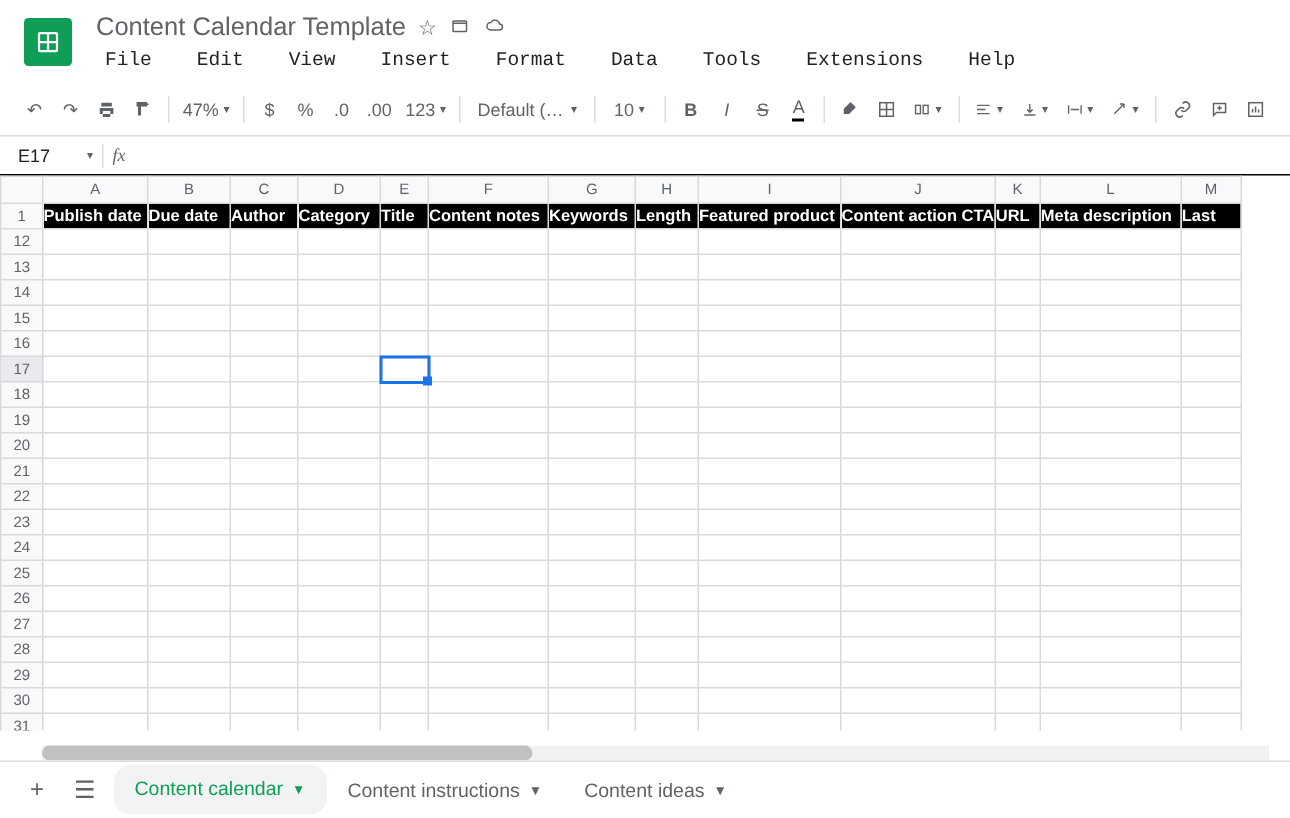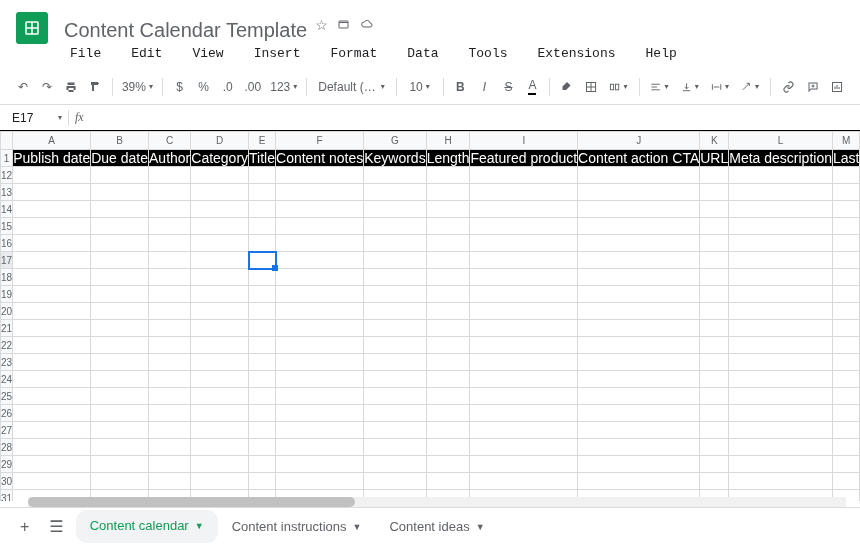--- a/index.html
+++ b/index.html
@@ -4,21 +4,21 @@
 <style>
   * { box-sizing: border-box; margin: 0; padding: 0; }
   body { font-family: Arial, sans-serif; background: #fff; width: 860px; height: 545px; overflow: hidden; position: relative; }
 
   
   .header { display: flex; align-items: flex-start; padding: 8px 16px 2px 16px; }
   .logo { width: 32px; height: 32px; background: #0f9d58; border-radius: 3px; margin-right: 16px; display:flex; align-items:center; justify-content:center; margin-top:4px;}
   .logo svg { width: 18px; height: 18px; }
   .title-area { flex: 1; }
   .title-row { display: flex; align-items: center; gap: 8px; }
-  .doc-title { font-size: 20px; color: #5f6368; margin-top: 11px; }
+  .doc-title { font-size: 17px; color: #5f6368; }
   .title-icon { color: #5f6368; font-size: 14px; cursor:pointer; }
   .menubar { display: flex; gap: 18px; margin-top: 2px; font-size: 13px; color: #202124; align-items:center;font-family:Liberation Mono, monospace;}
   .menu-item { padding: 2px 6px; cursor:pointer; }
   .last-edit { color:#5f6368; text-decoration: underline; font-size:13px; margin-left:10px; cursor:pointer;}
 
   
   .toolbar { display:flex; align-items:center; padding: 4px 12px; border-bottom:1px solid #dadce0; gap:2px; font-size:12px; color:#5f6368; height:36px; margin-top:4px;}
   .tb-btn { padding: 4px 5px; cursor:pointer; display:flex; align-items:center; justify-content:center; min-width:22px; height:24px;}
   .tb-sep { width:1px; height:18px; background:#dadce0; margin:0 4px;}
   .tb-drop::after{ content:"▾"; font-size:8px; margin-left:3px; color:#5f6368;}
@@ -32,21 +32,21 @@
   .fx-sep { width:1px; height:16px; background:#dadce0; margin:0 6px;}
   .fx { font-style:italic; font-family:Liberation Serif, serif; margin-right:8px;}
 
   
   .grid-wrap{ position:relative; overflow:hidden; height:370px;}
   table.grid { border-collapse:collapse; table-layout:fixed; font-size:11px; }
   .grid th, .grid td { border:1px solid #d9d9d9; height:17px; padding:0; }
   .grid .colhdr th { background:#f8f9fa; color:#5f6368; font-weight:normal; text-align:center; font-size:10px; height:18px;}
   .grid .rowhdr { background:#f8f9fa; color:#5f6368; text-align:center; font-size:10px; width:28px;}
   .grid .corner { background:#f8f9fa; width:28px;}
-  .hdr-cell { background:#000 !important; color:#fff; font-weight:normal; text-align:left; font-size:14px; padding:2px 3px; height:19px; overflow:hidden; white-space:nowrap;}
+  .hdr-cell { background:#000 !important; color:#fff; font-weight:bold; text-align:left; font-size:11px; padding:2px 3px; height:19px; overflow:hidden; white-space:nowrap;}
   .sel-row .rowhdr{ background:#e8eaed;}
   .sel-cell{ outline:2px solid #1a73e8; outline-offset:-1px; position:relative;}
   .sel-cell::after{ content:""; position:absolute; right:-3px; bottom:-3px; width:6px; height:6px; background:#1a73e8;}
 
   
   .tabs{ position:absolute; bottom:0; left:0; right:0; height:38px; border-top:1px solid #dadce0; display:flex; align-items:center; padding:0 12px; gap:4px; background:#fff;}
   .tab-btn{ padding:6px 8px; color:#5f6368; cursor:pointer; font-size:16px;}
   .sheet-tab{ padding:8px 14px; font-size:13px; color:#5f6368; cursor:pointer; display:flex; align-items:center; gap:6px;}
   .sheet-tab.active{ color:#0f9d58; border-bottom:2px solid transparent; background:#f1f3f4;border-radius:11px;}
   .tab-caret{ font-size:9px;}
@@ -98,21 +98,21 @@
       <svg width="14" height="14" viewBox="0 0 24 24" fill="#5f6368">
         <path d="M19 8H5V3h14v5zm2 2H3v8h4v4h10v-4h4v-8zM7 18v-4h10v4H7z"></path>
       </svg>
     </div>
   <div class="tb-btn">
       <svg width="14" height="14" viewBox="0 0 24 24" fill="#5f6368">
         <path d="M18 4V2H4v6h2v12h4V8h8V6h2V4z"></path>
       </svg>
     </div>
   <div class="tb-sep"></div>
-  <div class="tb-btn tb-drop tb-text">39%</div>
+  <div class="tb-btn tb-drop tb-text">47%</div>
   <div class="tb-sep"></div>
   <div class="tb-btn tb-text">$</div>
   <div class="tb-btn tb-text">%</div>
   <div class="tb-btn tb-text">.0</div>
   <div class="tb-btn tb-text">.00</div>
   <div class="tb-btn tb-drop tb-text">123</div>
   <div class="tb-sep"></div>
   <div class="tb-btn tb-drop">
       <span class="tb-arial">Default (Ari..</span>
     </div>

